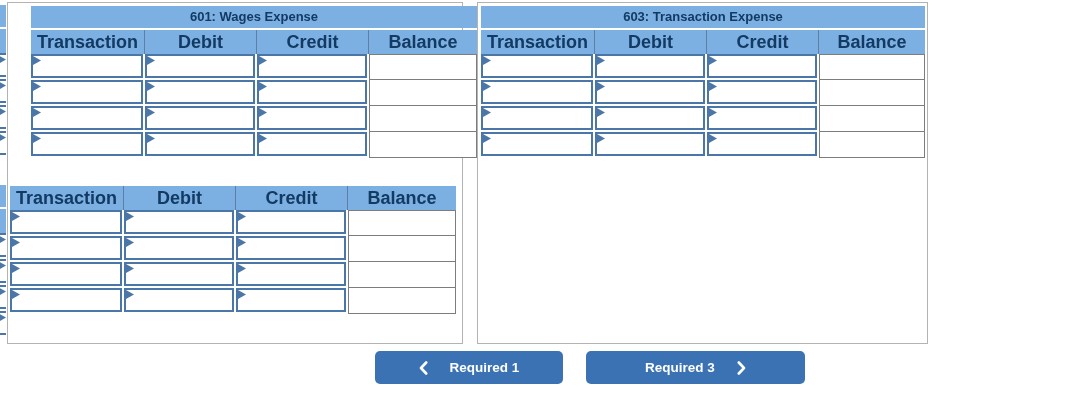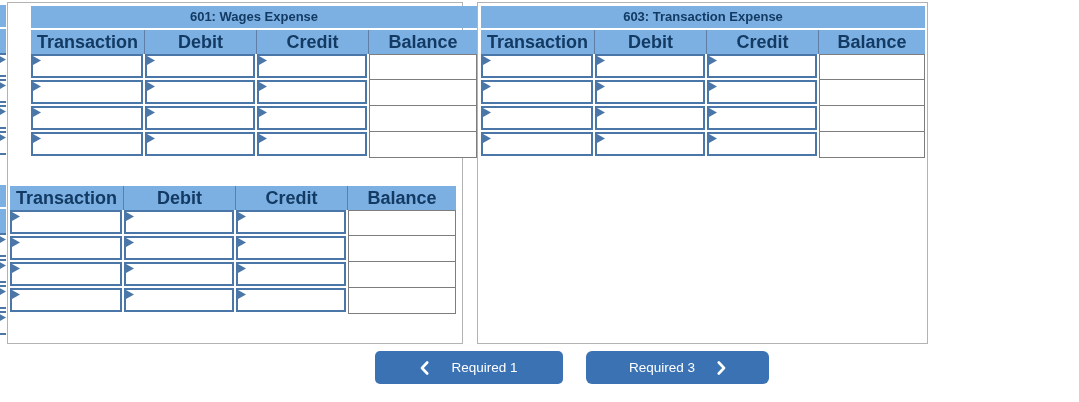--- a/index.html
+++ b/index.html
@@ -94,29 +94,29 @@
     border-left: none; border-right: none;
     overflow: hidden;
   }
   .clip-cell .tri { top: 0; left: -2px; }
 
   
   .nav-button {
     position: absolute; top: 351px; height: 33px;
     background: #3a72b4;
     border: none; border-radius: 5px;
-    color: #ffffff; font-weight: normal; font-size: 13.5px;
+    color: #ffffff; font-weight: bold; font-size: 13.5px;
     font-family: "Liberation Sans", sans-serif;
     display: flex; align-items: center; justify-content: center;
     gap: 22px;
     cursor: pointer;
     padding: 0;
   }
   #prev-button { left: 375px; width: 188px; }
-  #next-button { left: 586px; width: 183px; border-radius: 6px; }
+  #next-button { left: 586px; width: 219px; }
   .chev { line-height: 0; }
   .chev svg polyline { fill: none; stroke: #ffffff; stroke-width: 2.6; stroke-linecap: round; stroke-linejoin: round; }
 </style>
 </head>
 <body>
 
 <div class="stage">
 
   <div class="clip-strip">
     <div class="clip-blue" style="top:5px;height:22px"></div>

